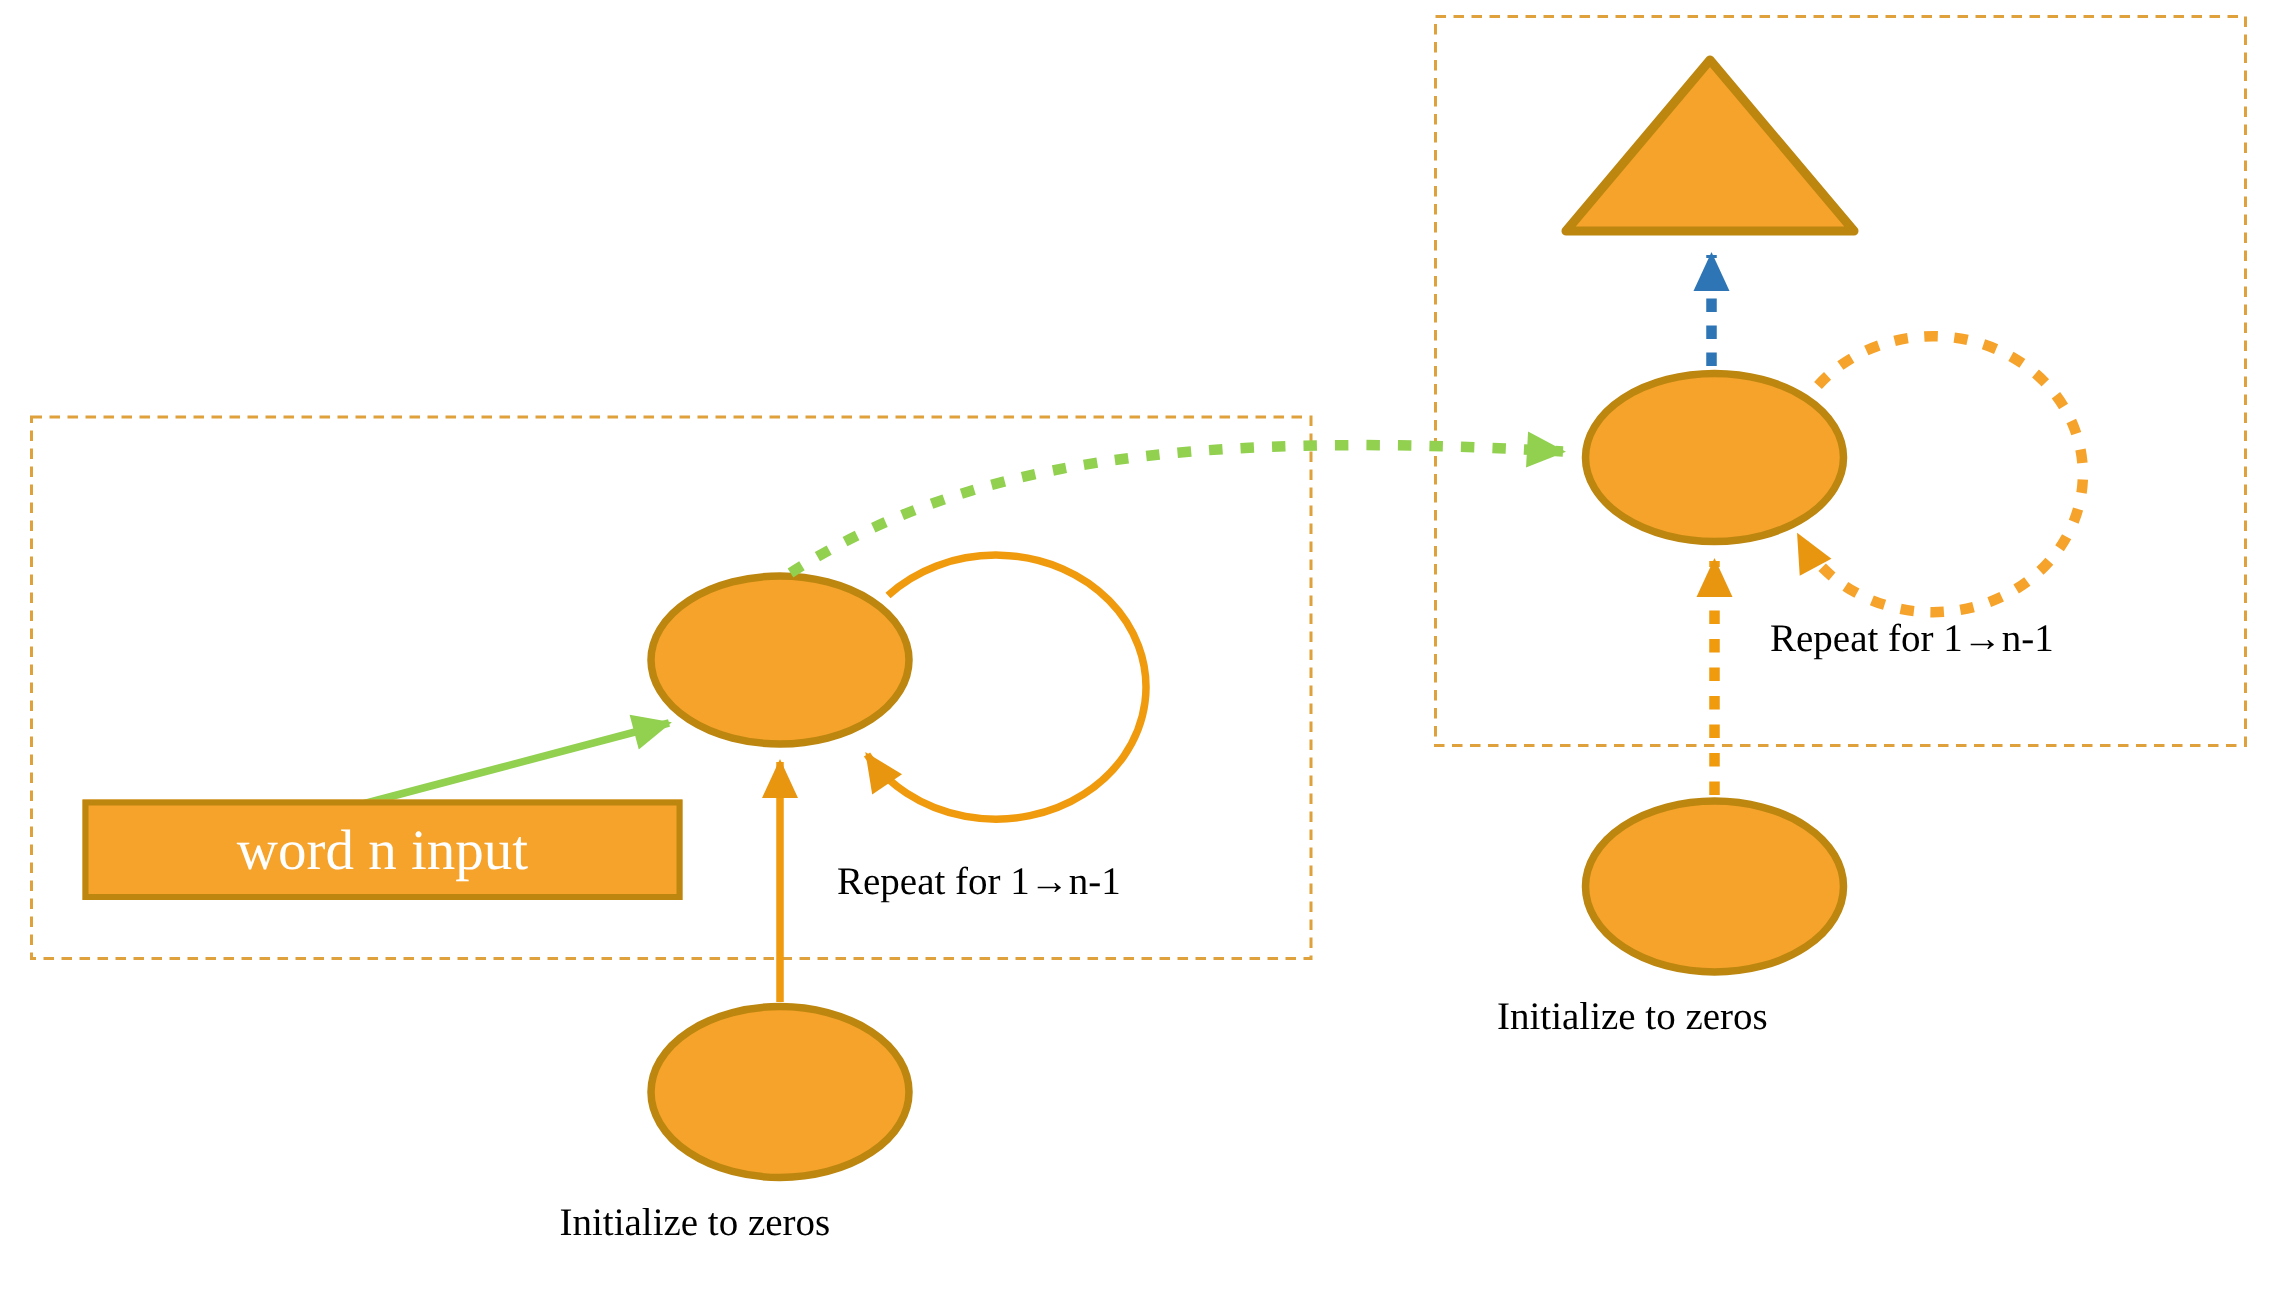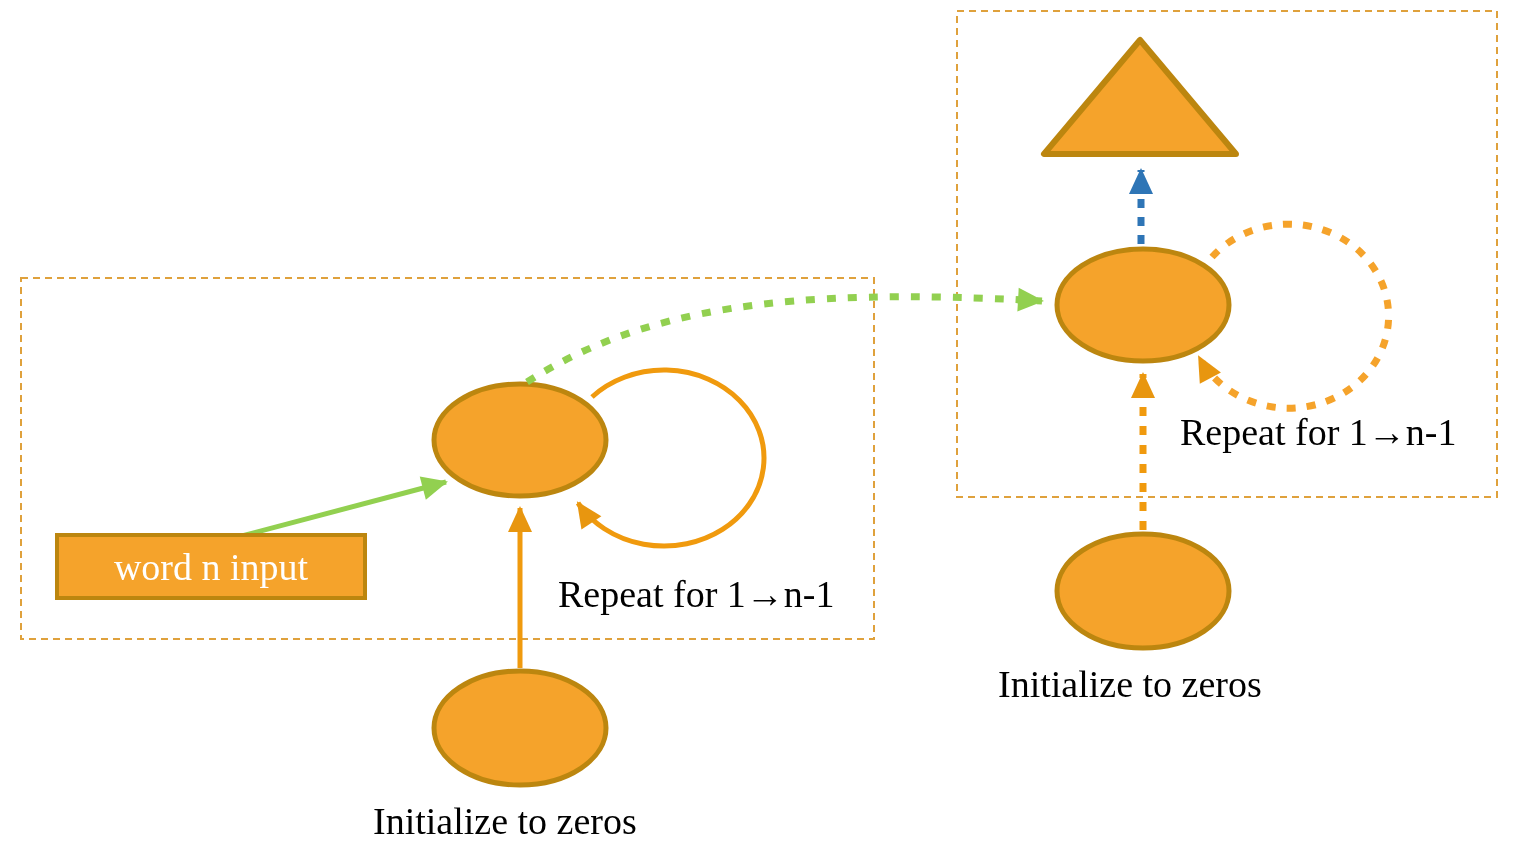--- a/index.html
+++ b/index.html
@@ -30,30 +30,30 @@
     stroke-width: 2;
     stroke-dasharray: 7 5;
   }
   .node {
     fill: #F5A32B;
     stroke: #BC860F;
     stroke-width: 5;
   }
   .label {
     position: absolute;
-    font-size: 38px;
+    font-size: 26px;
     line-height: 1.1;
     color: #000000;
     white-space: nowrap;
   }
   .word-box {
     position: absolute;
     left: 55px;
     top: 533px;
-    width: 312px;
+    width: 400px;
     height: 67px;
     background: #F5A32B;
     border: 4px solid #BC860F;
     display: flex;
     align-items: center;
     justify-content: center;
   }
   .word-box .word-label {
     color: #ffffff;
     font-size: 38px;

